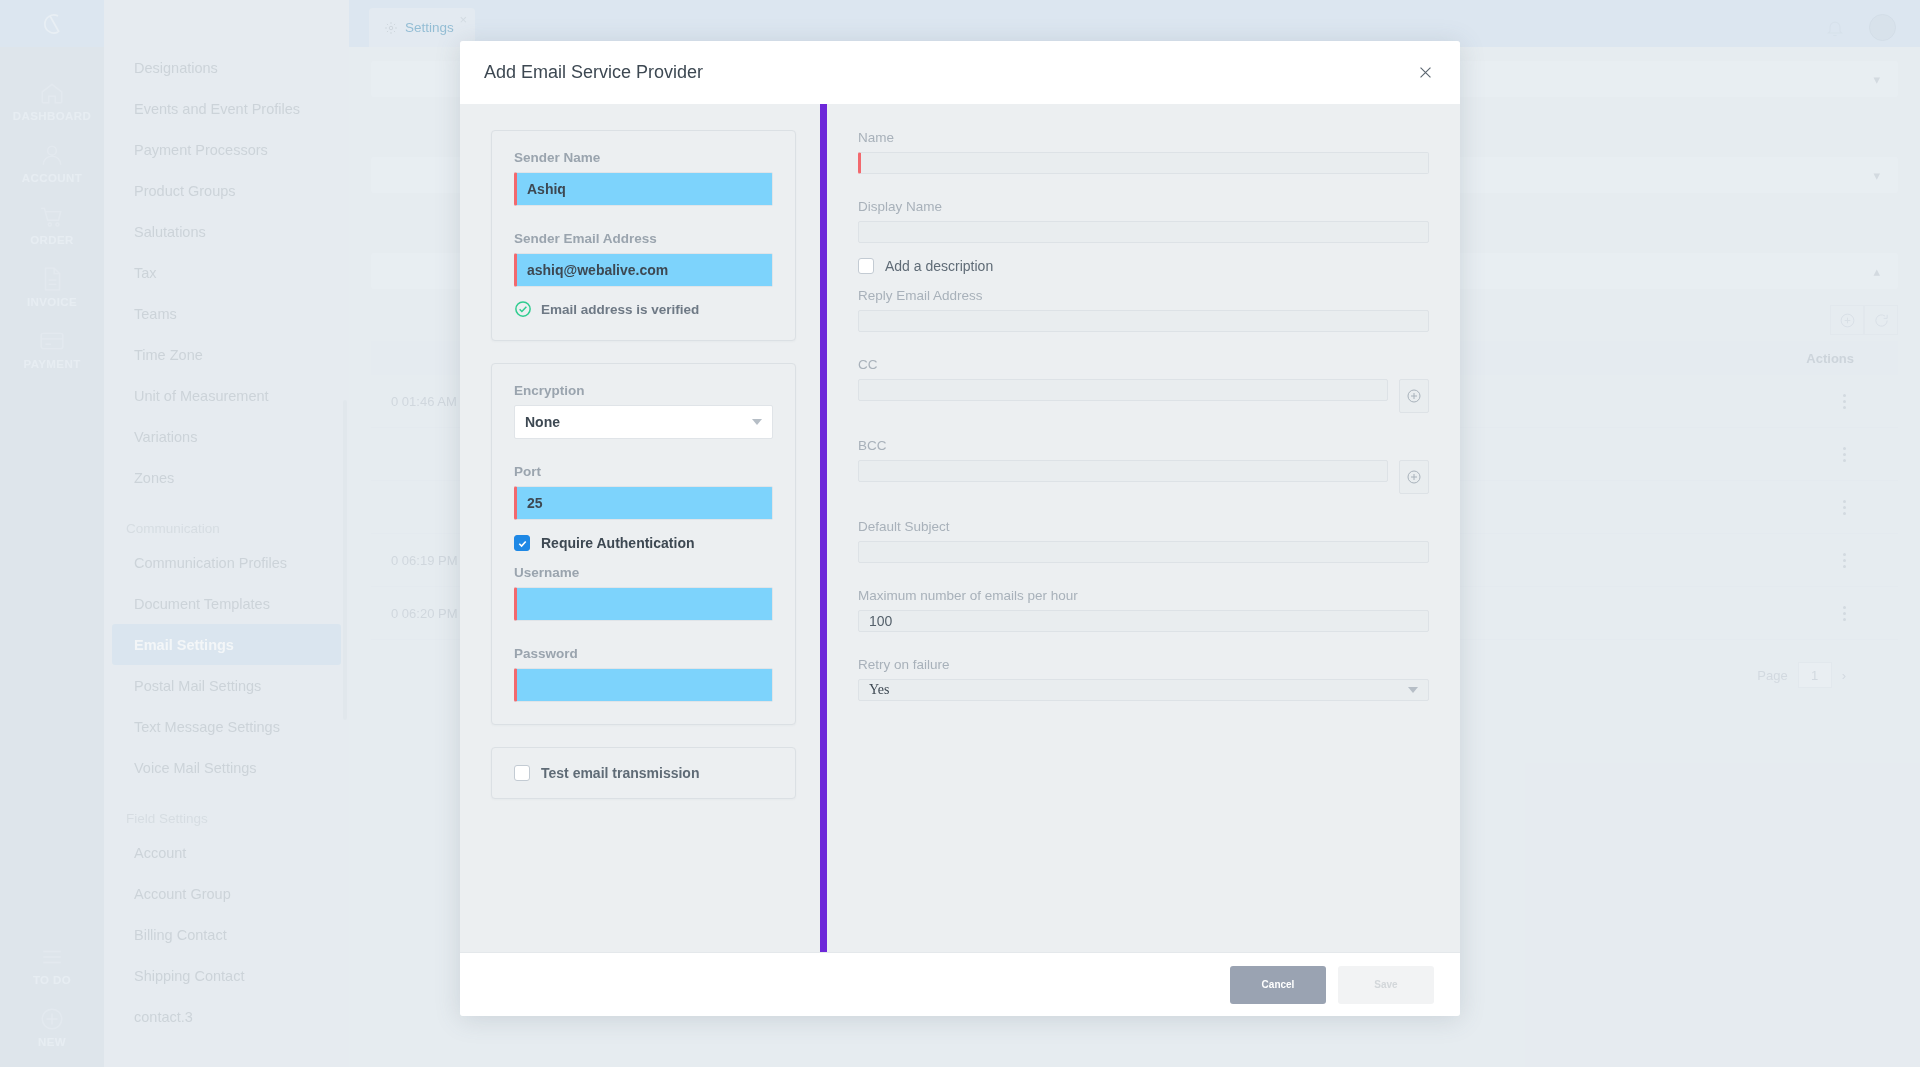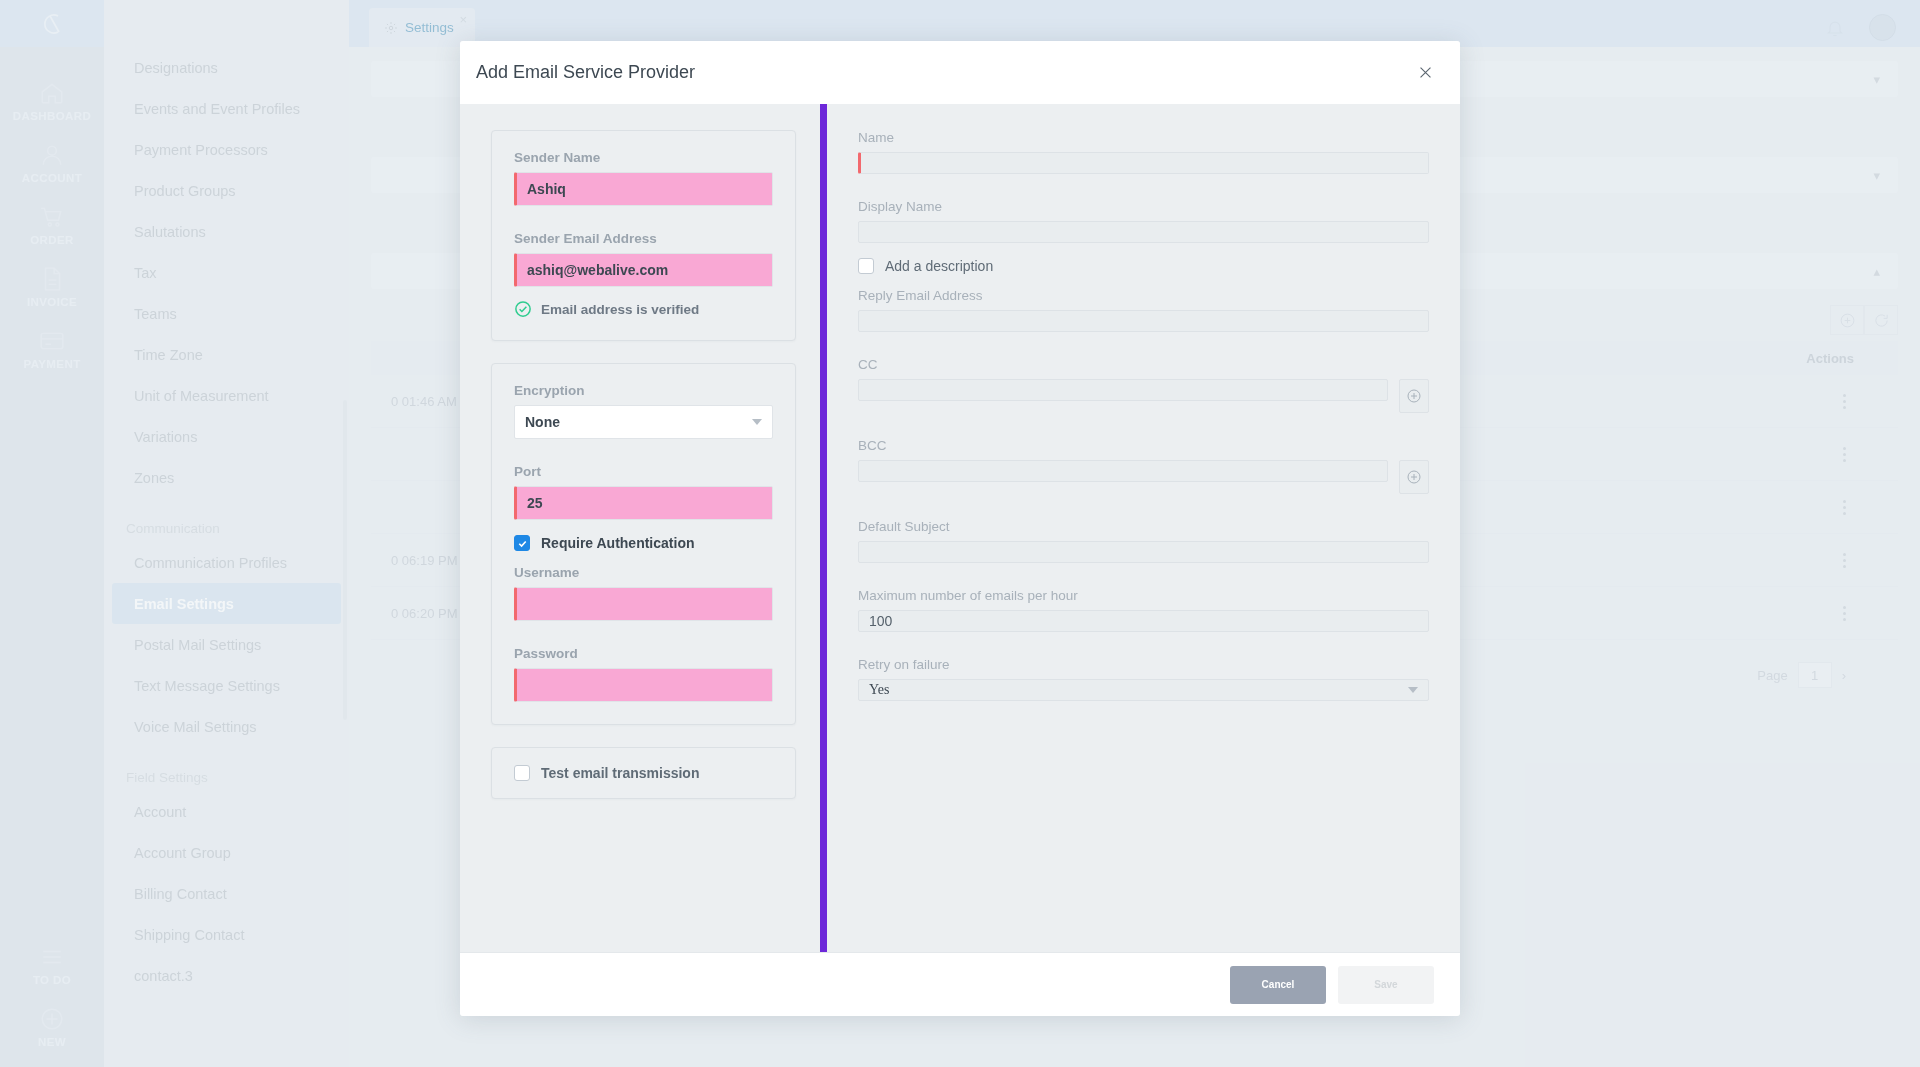--- a/index.html
+++ b/index.html
@@ -126,21 +126,21 @@
   }
   .modal {
     position: absolute; left: 460px; top: 41px;
     width: 1000px; height: 975px;
     background: #eceff1; border-radius: 3px;
     box-shadow: 0 3px 26px rgba(80,95,110,.18);
     display: flex; flex-direction: column;
   }
   .modal-head {
     height: 63px; background: #fff; flex: none;
-    display: flex; align-items: center; padding: 0 22px 0 16px;
+    display: flex; align-items: center; padding: 0 22px 0 24px;
     border-radius: 3px 3px 0 0;
   }
   .modal-title { font-size: 18px; color: #3d4852; }
   .modal-x {
     margin-left: auto; width: 26px; height: 26px;
     display: flex; align-items: center; justify-content: center;
     color: #5b6670;
   }
   .modal-body { flex: 1; display: flex; overflow: hidden; }
   .col-left {
@@ -157,21 +157,21 @@
     box-shadow: 0 1px 2px rgba(120,130,140,.05);
   }
 
   .fl {
     font-size: 13.5px; color: #9aa4ae; margin-bottom: 7px;
     display: block;
   }
   .fl.light { color: #a8b1ba; }
 
   .inp {
-    width: 100%; height: 34px; background: #f9a8d4;
+    width: 100%; height: 34px; background: #7dd3fc;
     border: 1px solid #e0e4e8; border-left: 3px solid #f2696e;
     border-radius: 2px; padding: 0 10px;
     font-size: 14px; color: #3d4852;
     font-family: "Liberation Sans", sans-serif;
     display: flex; align-items: center;
   }
   .inp.plain { border-left: 1px solid #e0e4e8; }
   .inp.tall { height: 22px; }
   .inp.dis {
     background: #e9edef; border: 1px solid #dde2e6; color: #55616b;
@@ -329,20 +329,23 @@
             <span>Variations</span>
           </div>
         <div class="side-item">
             <span>Zones</span>
           </div>
         <div class="side-group">
             <span>Communication</span>
           </div>
         <div class="side-item">
             <span>Communication Profiles</span>
+          </div>
+        <div class="side-item">
+            <span>Document Templates</span>
           </div>
         <div class="side-item active">
             <span>Email Settings</span>
           </div>
         <div class="side-item">
             <span>Postal Mail Settings</span>
           </div>
         <div class="side-item">
             <span>Text Message Settings</span>
           </div>

